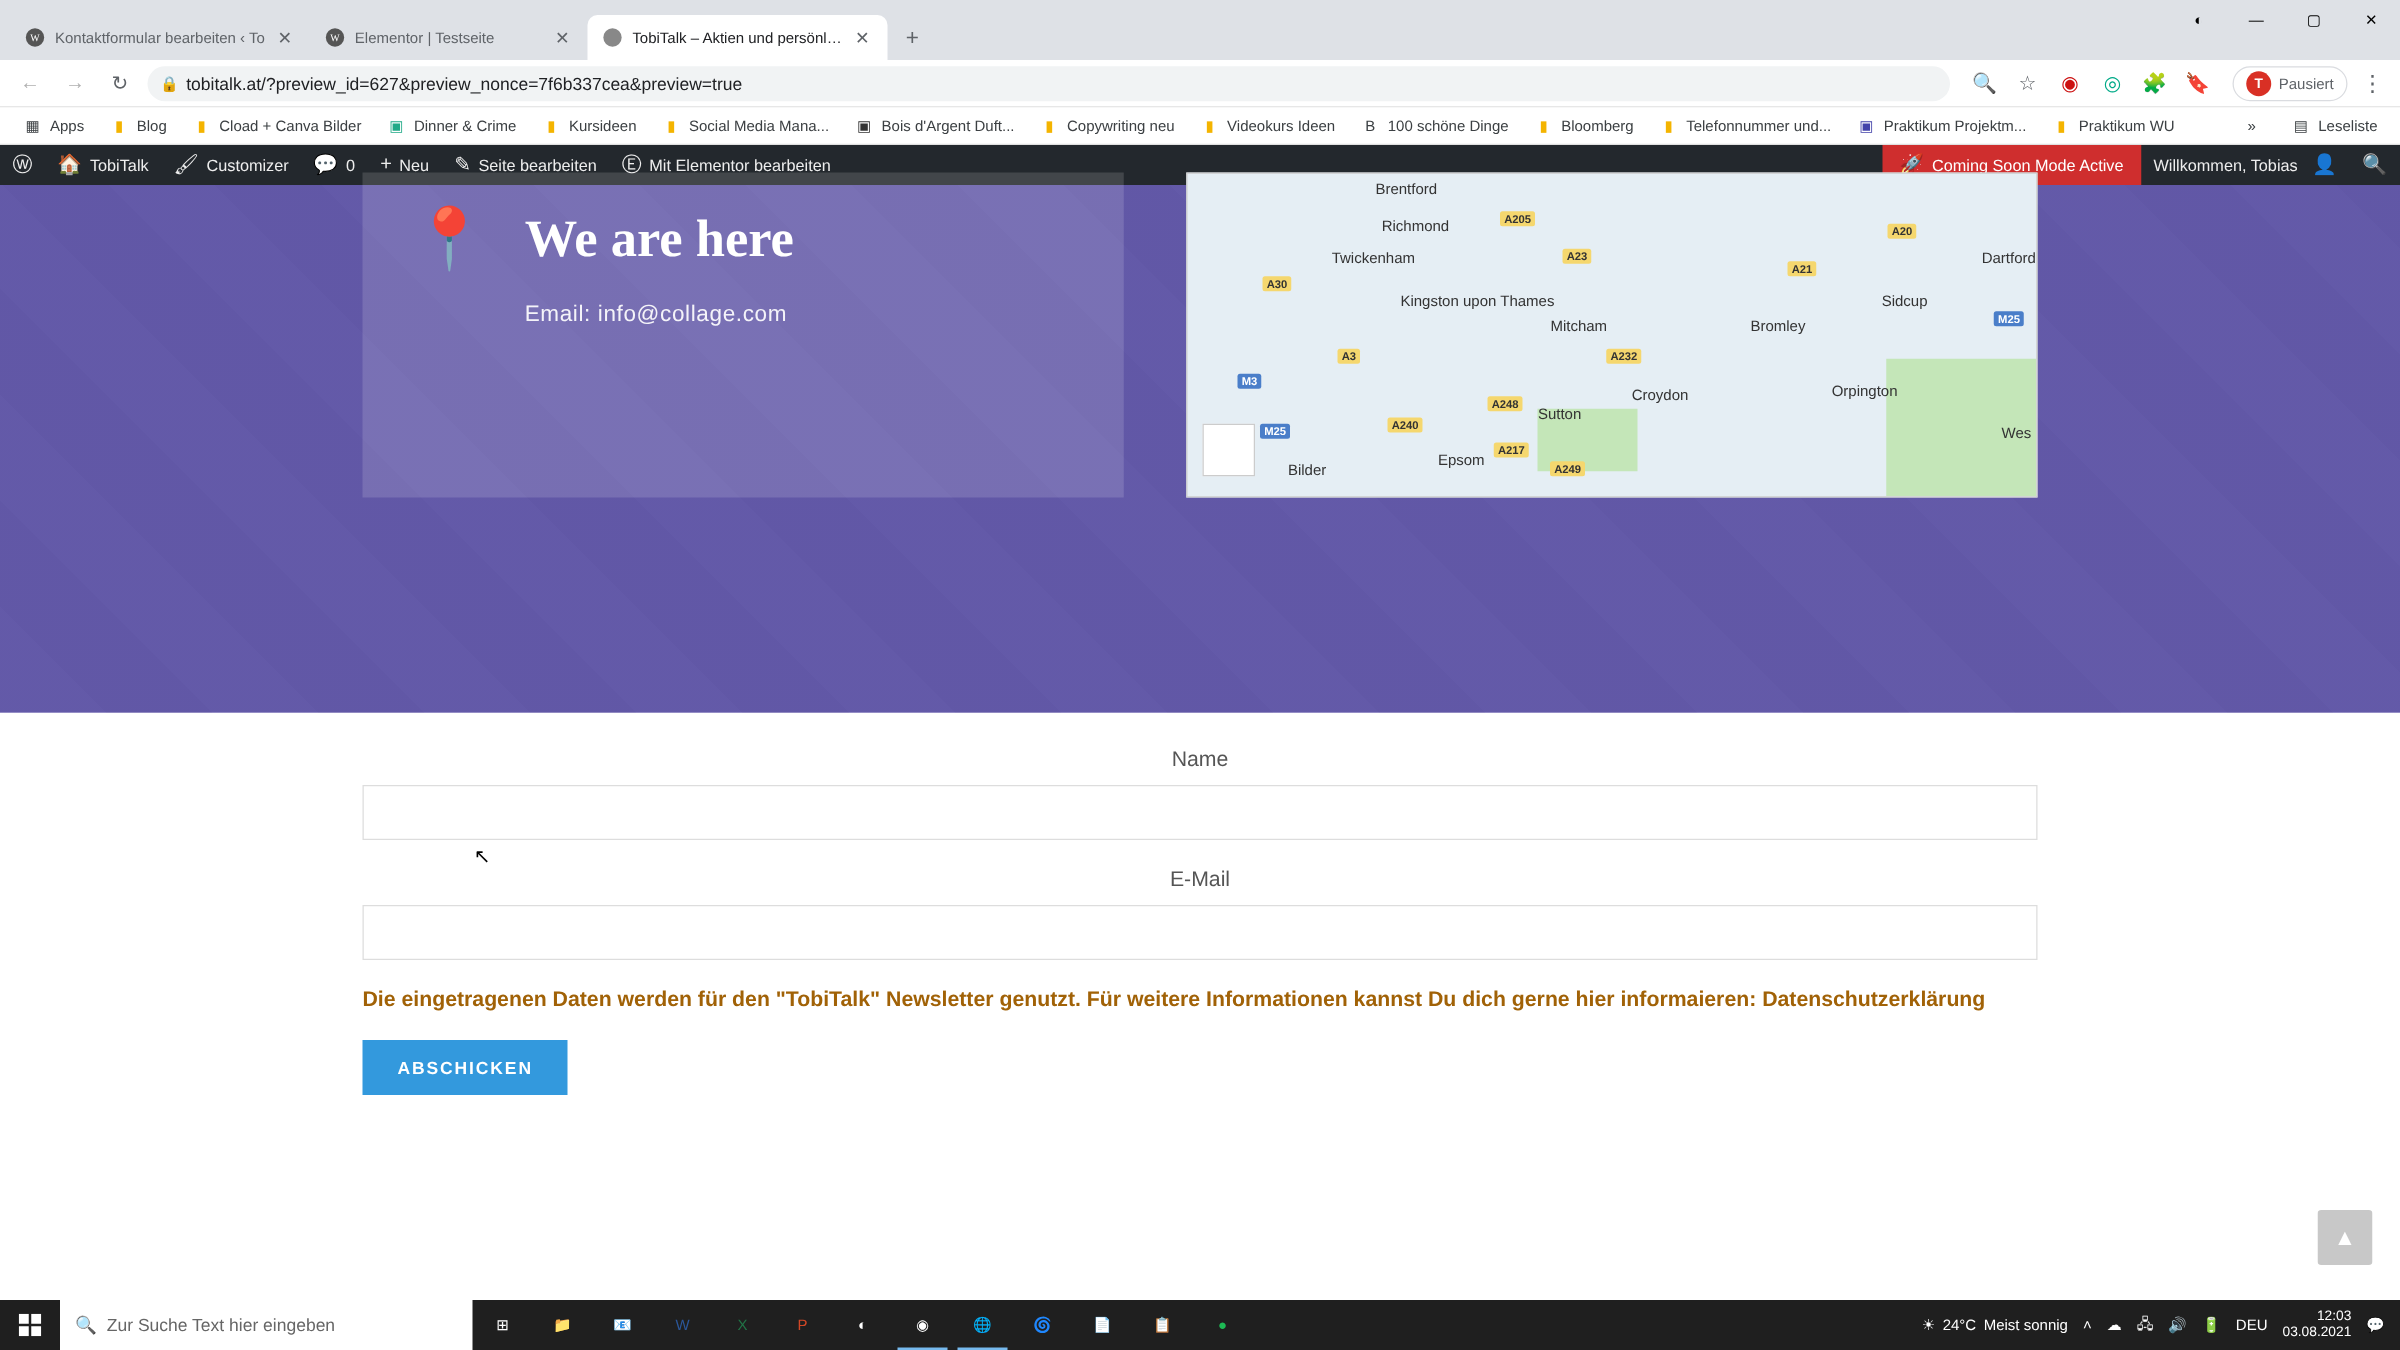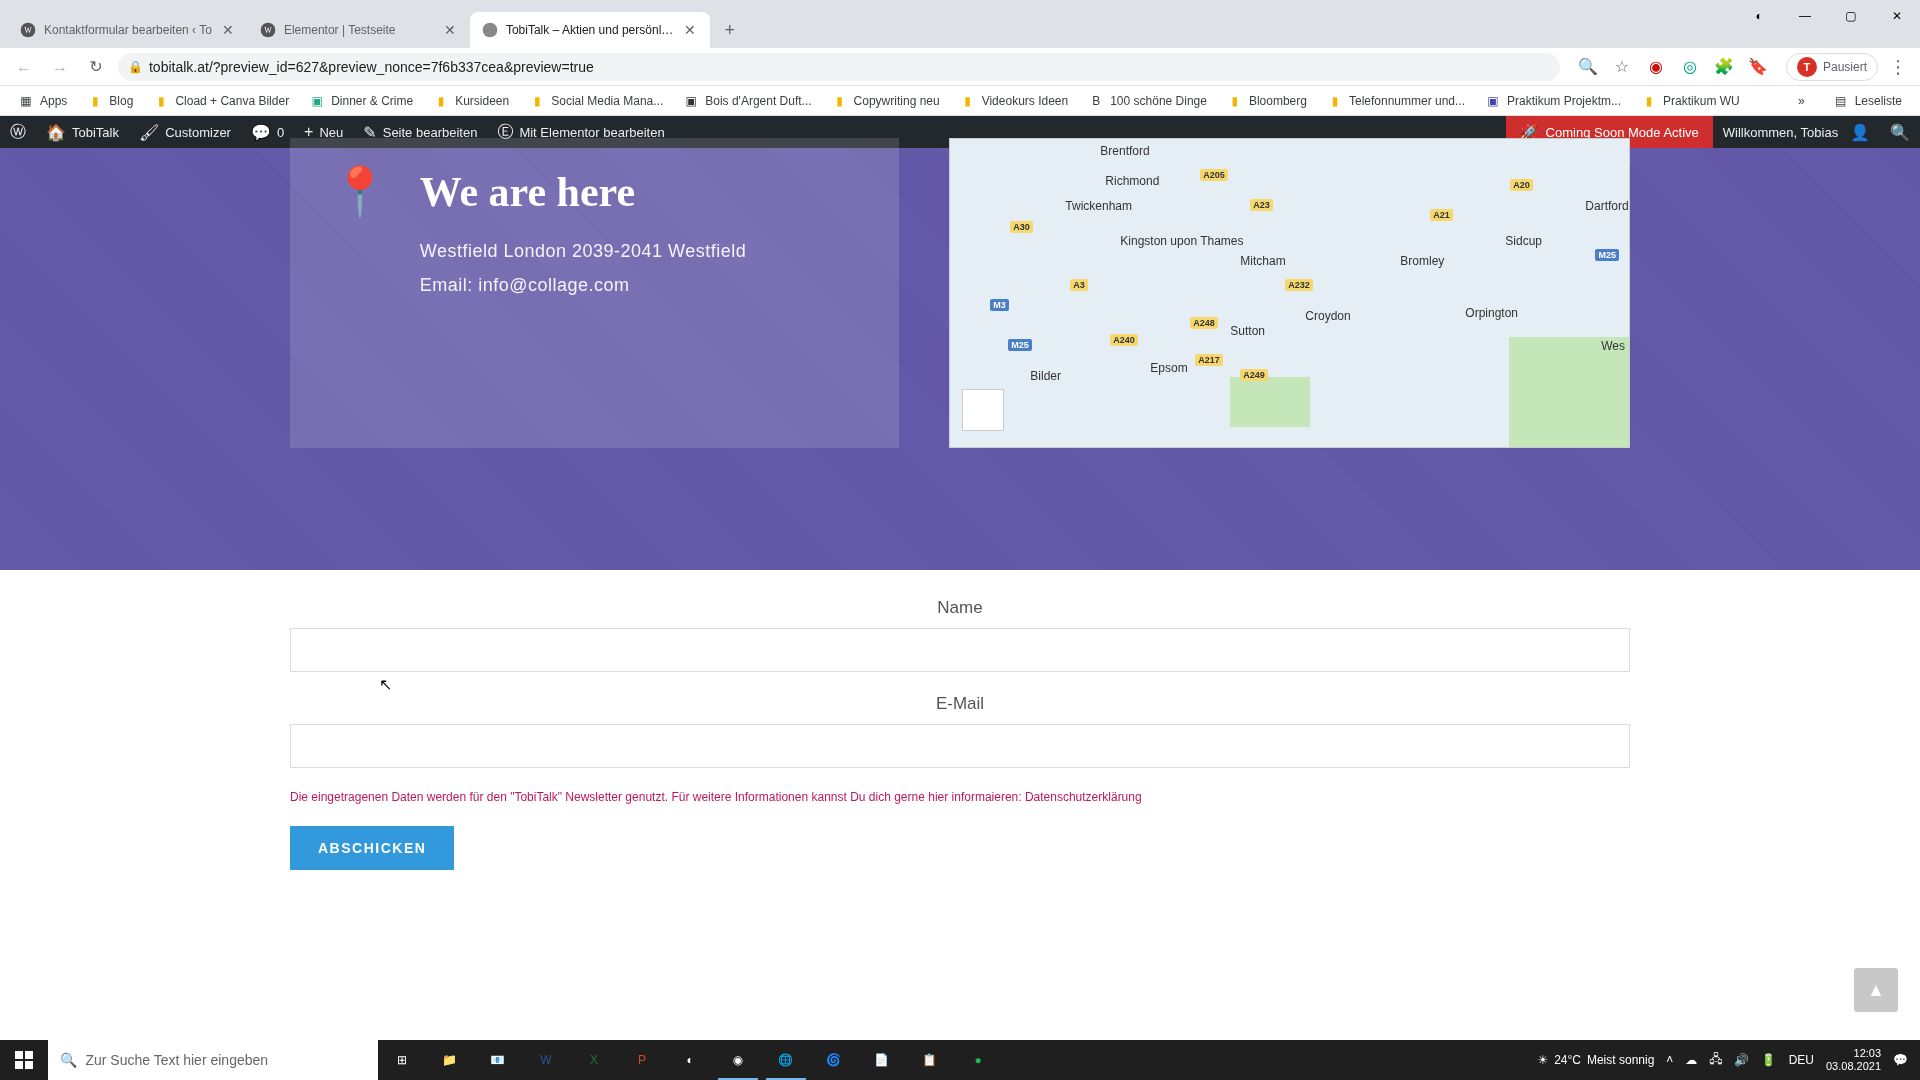--- a/index.html
+++ b/index.html
@@ -41,33 +41,33 @@
 .comingsoon { background: #cf2e2e; color: #fff; padding: 0 14px; }
 .wp-right { margin-left: auto; display: flex; align-items: center; height: 100%; }
 
 
 .hero { position: relative; height: 422px; background: linear-gradient(rgba(95,86,165,0.82), rgba(95,86,165,0.82)), repeating-linear-gradient(45deg, #766ab8 0 60px, #6b5eac 60px 120px); }
 .hero-inner { max-width: 1400px; margin: 0 auto; display: flex; gap: 50px; padding: 0 30px; }
 .card-loc { background: rgba(255,255,255,0.14); padding: 30px 40px 40px; width: 640px; color: #fff; display: flex; gap: 30px; margin-top: -10px; }
 .loc-pin { font-size: 48px; line-height: 1; }
 .card-loc h2 { font-family: Georgia, serif; font-weight: bold; font-size: 42px; margin-bottom: 18px; }
 .card-loc p { font-size: 18px; line-height: 1.9; font-weight: 300; opacity: 0.92; letter-spacing: 0.5px; }
-.map { width: 720px; height: 310px; background: #e5eef4; position: relative; overflow: hidden; border: 1px solid #ccc; margin-top: -10px; }
+.map { width: 720px; height: 260px; background: #e5eef4; position: relative; overflow: hidden; border: 1px solid #ccc; margin-top: -10px; }
 .map-label { position: absolute; font-size: 12px; color: #333; }
 .map-road { position: absolute; background: #f5d76e; color: #333; font-size: 9px; padding: 1px 3px; border-radius: 2px; font-weight: bold; }
 .map-road.blue { background: #4a7ec9; color: #fff; }
 .map-green { position: absolute; background: #c4e6b8; }
 .map-btn { position: absolute; left: 12px; bottom: 16px; width: 42px; height: 42px; background: #fff; border: 1px solid #ccc; }
 
 
 .form-section { max-width: 1400px; margin: 0 auto; padding: 28px 30px; }
 .field { margin-bottom: 22px; }
 .field label { display: block; font-size: 17px; color: #555; margin-bottom: 10px; text-align: center; }
 .field input { width: 100%; height: 44px; border: 1px solid #ddd; background: #fff; padding: 0 12px; font-size: 15px; }
-.disclaimer { font-size: 12px; color: #be185d; margin-bottom: 22px; }
+.disclaimer { font-size: 17px; color: #a16207; margin-bottom: 22px; font-weight: bold; }
 .submit { background: #3399dd; color: #fff; border: none; padding: 14px 28px; font-size: 14px; font-weight: 600; letter-spacing: 1.5px; text-transform: uppercase; cursor: pointer; }
 
 .scrolltop { position: fixed; right: 22px; bottom: 68px; width: 44px; height: 44px; background: #c8c8c8; color: #fff; display: flex; align-items: center; justify-content: center; font-size: 18px; border-radius: 3px; }
 
 .cursor { position: absolute; left: 379px; top: 675px; font-size: 16px; pointer-events: none; z-index: 100; }
 
 
 .taskbar { position: fixed; bottom: 0; left: 0; right: 0; height: 40px; background: #1f1f1f; display: flex; align-items: center; color: #fff; font-size: 12px; }
 .tb-start { width: 48px; height: 100%; display: flex; align-items: center; justify-content: center; }
 .tb-search { display: flex; align-items: center; gap: 8px; background: #fff; color: #666; height: 100%; width: 330px; padding: 0 12px; font-size: 14px; }
@@ -255,21 +255,20 @@
       </div>
   </div>
 </div>
 
 <div class="hero">
   <div class="hero-inner">
     <div class="card-loc">
       <div class="loc-pin">📍</div>
       <div>
         <h2>We are here</h2>
-        <p>Westfield London 2039-2041 Westfield</p>
         <p>Email: info@collage.com</p>
       </div>
     </div>
     <div class="map">
       <div class="map-green" style="right:0;bottom:0;width:120px;height:110px"></div>
       <div class="map-green" style="left:280px;bottom:20px;width:80px;height:50px"></div>
       <div class="map-label" style="left:150px;top:5px">Brentford</div>
       <div class="map-label" style="left:155px;top:35px">Richmond</div>
       <div class="map-label" style="left:115px;top:60px">Twickenham</div>
       <div class="map-label" style="left:170px;top:95px">Kingston upon Thames</div>

